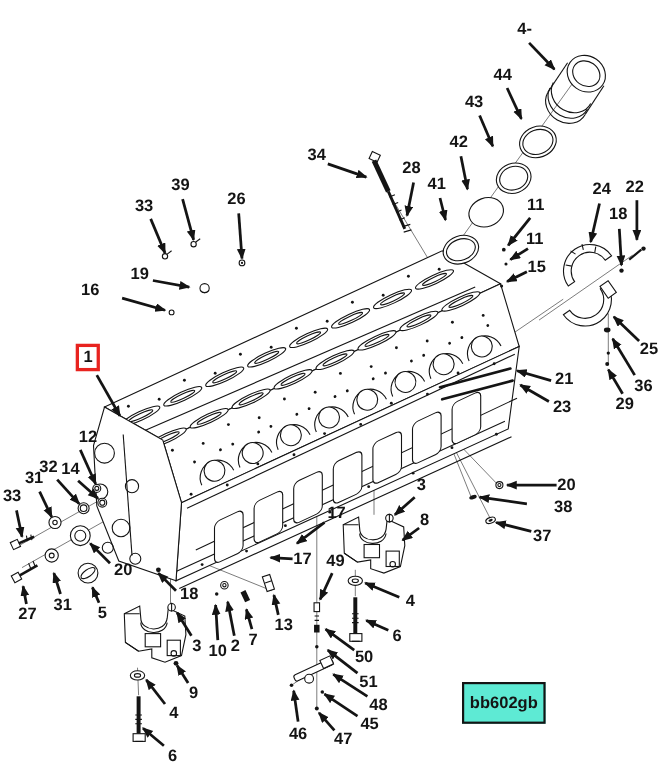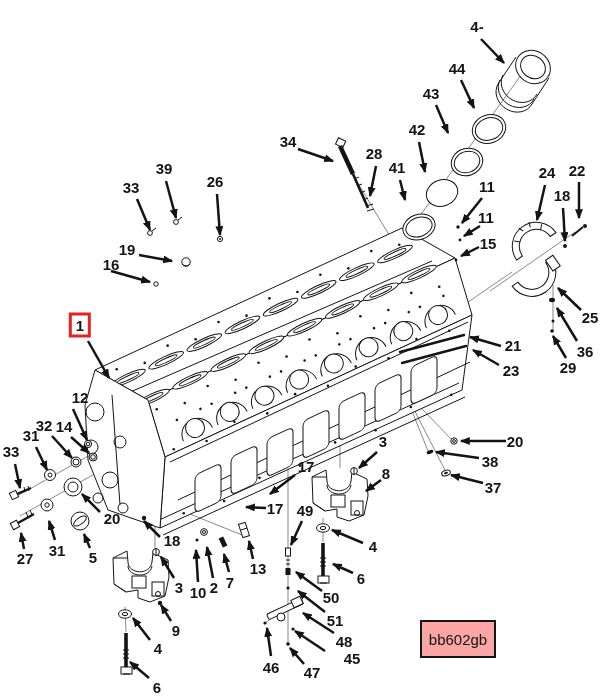--- a/index.html
+++ b/index.html
@@ -12,22 +12,22 @@
   .thin{stroke:#555;fill:none;stroke-width:.7;}
   .dk{fill:#141414;stroke:none;}
   .rod{stroke:#141414;fill:none;stroke-width:2.4;stroke-linecap:round;}
   .arrow{stroke:#141414;stroke-width:2.5;}
   
   #callout-layer{position:absolute;left:0;top:0;width:600px;height:698px;pointer-events:none;}
   .callout{position:absolute;transform:translate(-50%,-50%);font-weight:bold;font-size:15px;
            color:#141414;white-space:nowrap;line-height:1;pointer-events:auto;cursor:pointer;}
   .callout.boxed{border:3px solid #e8231f;padding:2px 4px;background:#fff;}
   .code-box{position:absolute;left:420px;top:620px;width:72px;height:34px;border:2px solid #141414;
-            display:flex;align-items:center;justify-content:center;font-weight:normal;font-size:15px;
-            color:#141414;background:#fca5a5;}
+            display:flex;align-items:center;justify-content:center;font-weight:bold;font-size:15px;
+            color:#141414;background:#5eead4;}
 </style>
 </head>
 <body>
 
 <div class="stage">
   <svg id="diagram-svg" width="600" height="698" viewBox="0 0 600 698">
     <defs>
       <marker id="ah" markerWidth="11" markerHeight="9" refX="8.8" refY="4" orient="auto" markerUnits="userSpaceOnUse">
         <path d="M0,0 L10,4 L0,8 Z" fill="#141414"></path>
       </marker>
@@ -447,41 +447,41 @@
         <line x1="353" y1="573" x2="333" y2="564" class="arrow" marker-end="url(#ah)"></line>
       </g>
   </svg>
 
   <div id="callout-layer">
       <div class="callout boxed" style="left: 80px; top: 325px;">1</div>
       <div class="callout" style="left: 131px; top: 187px;">33</div>
       <div class="callout" style="left: 164px; top: 168px;">39</div>
       <div class="callout" style="left: 215px; top: 181px;">26</div>
       <div class="callout" style="left: 127px; top: 249px;">19</div>
-      <div class="callout" style="left: 111px; top: 264px; text-align: center;">16</div>
+      <div class="callout" style="left: 82px; top: 264px; text-align: center;">16</div>
       <div class="callout" style="left: 288px; top: 141px;">34</div>
       <div class="callout" style="left: 374px; top: 153px;">28</div>
       <div class="callout" style="left: 477px; top: 26px;">4-</div>
       <div class="callout" style="left: 457px; top: 68px;">44</div>
       <div class="callout" style="left: 431px; top: 93px;">43</div>
       <div class="callout" style="left: 417px; top: 129px;">42</div>
       <div class="callout" style="left: 397px; top: 167px;">41</div>
       <div class="callout" style="left: 487px; top: 186px;">11</div>
       <div class="callout" style="left: 486px; top: 217px;">11</div>
       <div class="callout" style="left: 488px; top: 243px;">15</div>
       <div class="callout" style="left: 547px; top: 172px; text-align: right;">24</div>
       <div class="callout" style="left: 562px; top: 195px;">18</div>
       <div class="callout" style="left: 577px; top: 170px;">22</div>
       <div class="callout" style="left: 590px; top: 317px;">25</div>
       <div class="callout" style="left: 585px; top: 351px;">36</div>
       <div class="callout" style="left: 568px; top: 367px;">29</div>
       <div class="callout" style="left: 513px; top: 345px;">21</div>
       <div class="callout" style="left: 511px; top: 370px;">23</div>
       <div class="callout" style="left: 515px; top: 441px;">20</div>
-      <div class="callout" style="left: 490px; top: 461px;">38</div>
+      <div class="callout" style="left: 512px; top: 461px;">38</div>
       <div class="callout" style="left: 493px; top: 487px;">37</div>
       <div class="callout" style="left: 80px; top: 397px;">12</div>
       <div class="callout" style="left: 44px; top: 425px;">32</div>
       <div class="callout" style="left: 64px; top: 426px;">14</div>
       <div class="callout" style="left: 31px; top: 435px;">31</div>
       <div class="callout" style="left: 11px; top: 451px;">33</div>
       <div class="callout" style="left: 25px; top: 558px;">27</div>
       <div class="callout" style="left: 57px; top: 550px;">31</div>
       <div class="callout" style="left: 93px; top: 557px;">5</div>
       <div class="callout" style="left: 112px; top: 518px;">20</div>
@@ -493,21 +493,21 @@
       <div class="callout" style="left: 258px; top: 568px;">13</div>
       <div class="callout" style="left: 176px; top: 630px;">9</div>
       <div class="callout" style="left: 158px; top: 648px;">4</div>
       <div class="callout" style="left: 157px; top: 687px;">6</div>
       <div class="callout" style="left: 306px; top: 466px;">17</div>
       <div class="callout" style="left: 275px; top: 508px;">17</div>
       <div class="callout" style="left: 305px; top: 510px;">49</div>
       <div class="callout" style="left: 331px; top: 597px;">50</div>
       <div class="callout" style="left: 335px; top: 620px;">51</div>
       <div class="callout" style="left: 344px; top: 641px;">48</div>
-      <div class="callout" style="left: 336px; top: 658px; margin-left: 16px;">45</div>
+      <div class="callout" style="left: 336px; top: 658px;">45</div>
       <div class="callout" style="left: 271px; top: 667px;">46</div>
       <div class="callout" style="left: 312px; top: 672px;">47</div>
       <div class="callout" style="left: 383px; top: 441px;">3</div>
       <div class="callout" style="left: 386px; top: 473px;">8</div>
       <div class="callout" style="left: 373px; top: 546px;">4</div>
       <div class="callout" style="left: 361px; top: 578px;">6</div>
     </div>
 
   <div class="code-box">
     <span>bb602gb</span>

